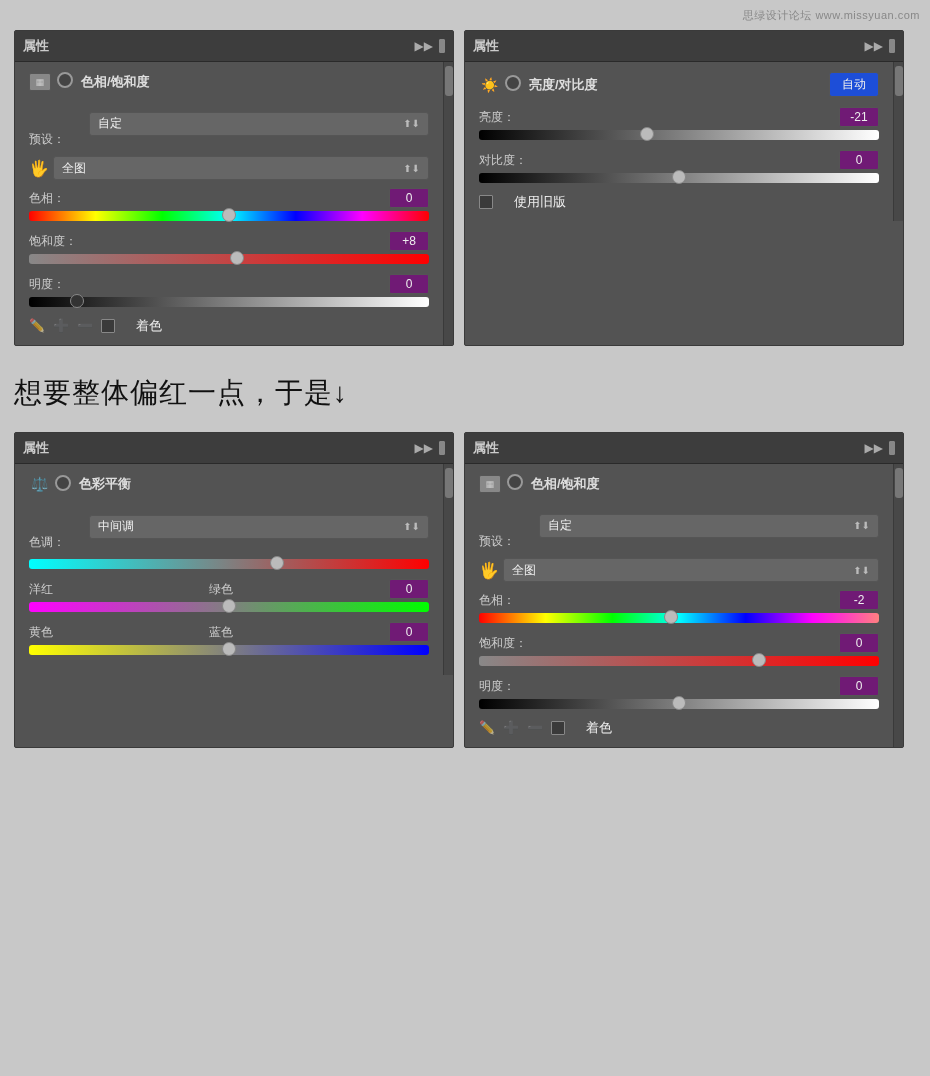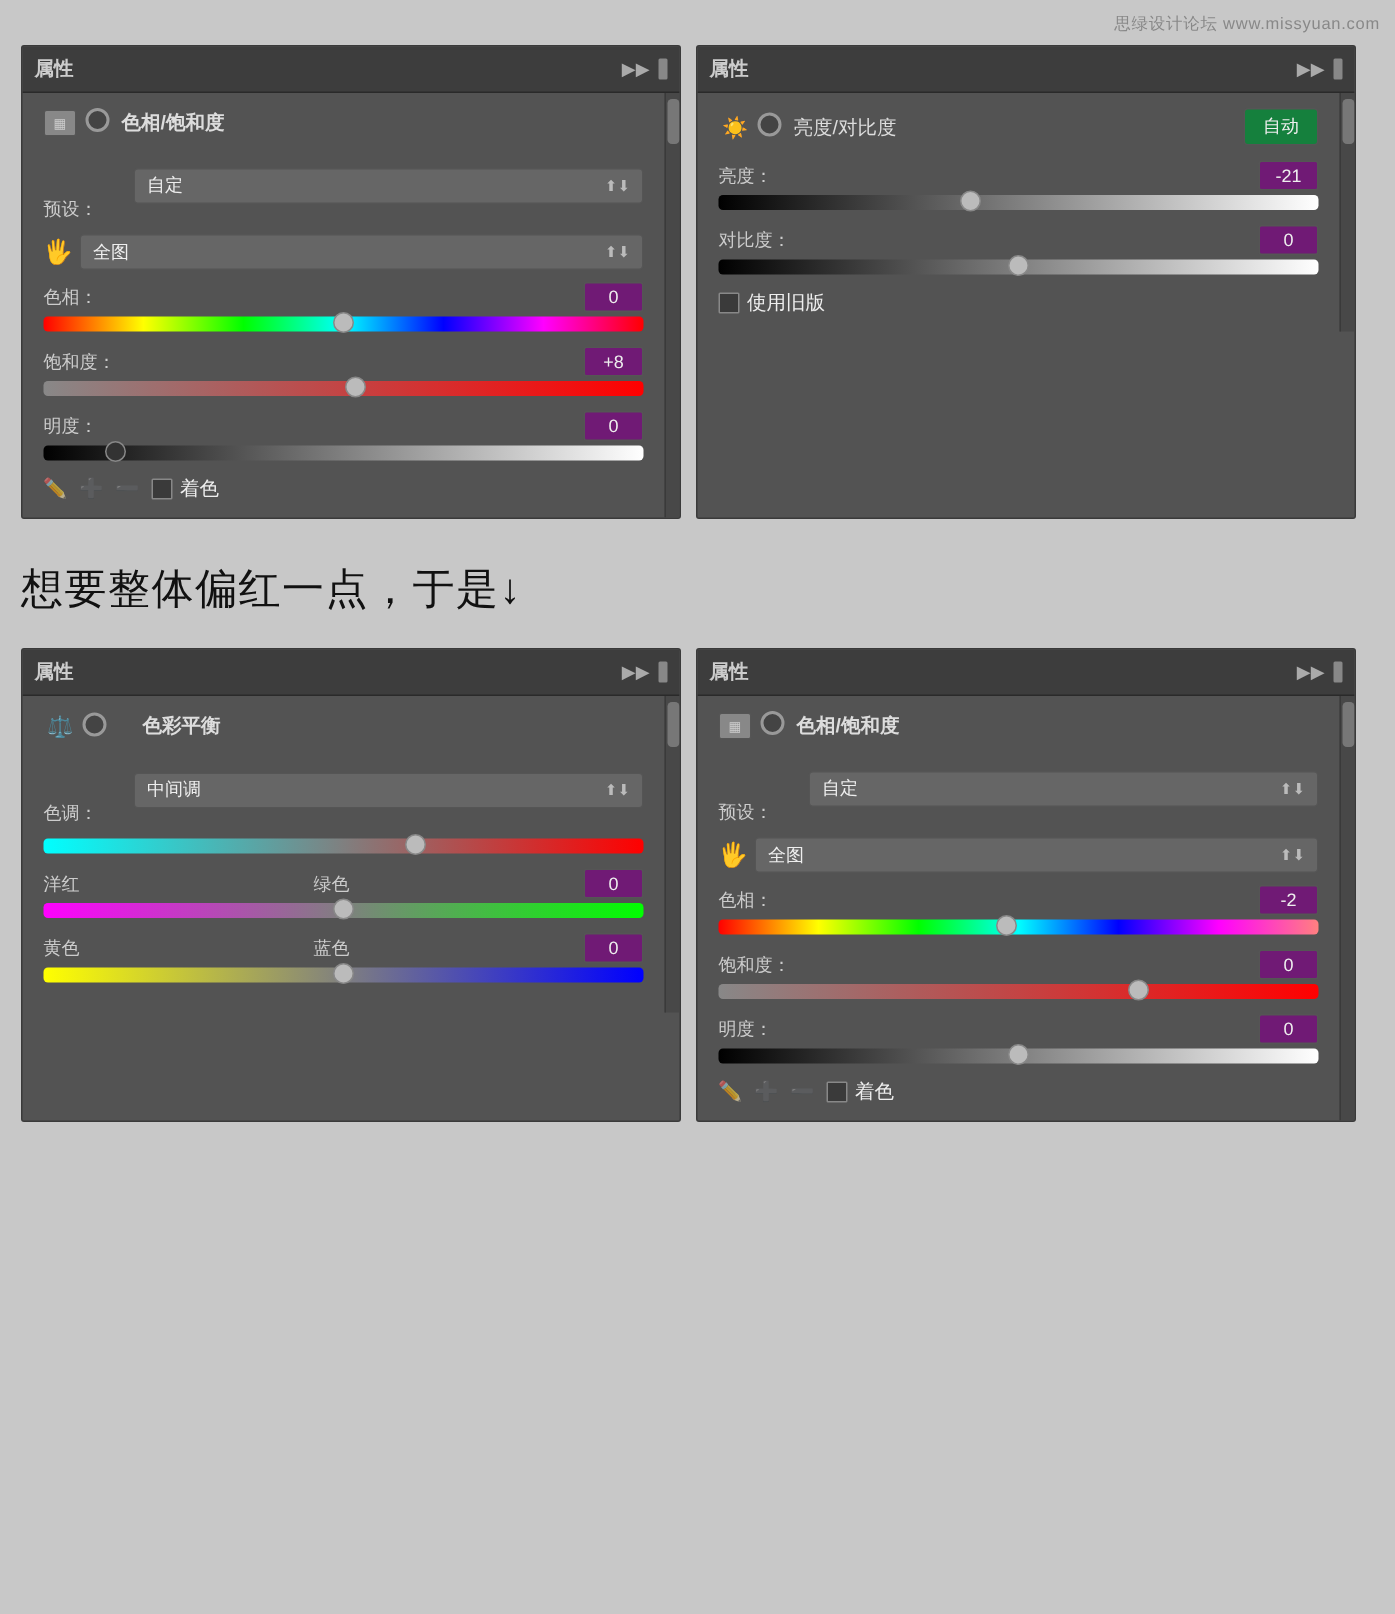--- a/index.html
+++ b/index.html
@@ -181,21 +181,21 @@
     .pencil-icon {
       width: 16px;
       height: 16px;
       display: inline-block;
       opacity: 0.6;
       font-size: 13px;
     }
     .checkbox-row {
       display: flex;
       align-items: center;
-      gap: 5px;
+      gap: 21px;
     }
     .checkbox {
       width: 14px;
       height: 14px;
       background: #3a3a3a;
       border: 1px solid #888;
       display: inline-block;
       border-radius: 1px;
     }
     .checkbox.checked {
@@ -213,21 +213,21 @@
     
     .middle-text {
       padding: 28px 14px 20px 14px;
       font-size: 28px;
       color: #111;
       font-weight: 400;
       letter-spacing: 1px;
     }
     
     .auto-btn {
-      background: #15803d;
+      background: #1d4ed8;
       border: 1px solid #555;
       border-radius: 3px;
       color: #eee;
       padding: 3px 12px;
       font-size: 12px;
       cursor: pointer;
     }
     .panel-scroll {
       width: 10px;
       background: #484848;
@@ -382,21 +382,21 @@
       </div>
     </div>
     <div style="display:flex;">
       <div class="panel-body" style="flex:1;">
 
         <div class="row">
           <span class="bright-icon">☀️</span>
           <span style="margin-left:4px;">
             <span class="icon-circle dark"></span>
           </span>
-          <span style="margin-left:8px;color:#ddd;font-size:13px;font-weight:normal;">亮度/对比度</span>
+          <span style="margin-left:8px;color:#ddd;font-size:13px;font-weight:bold;">亮度/对比度</span>
           <div style="flex:1;"></div>
           <button class="auto-btn">自动</button>
         </div>
 
         <div class="slider-row" style="margin-top:10px;">
           <div class="slider-label-row">
             <span class="slider-label">亮度：</span>
             <span class="slider-value">-21</span>
           </div>
           <div class="slider-track bright-track" style="height:10px;border-radius:3px;">
@@ -441,21 +441,21 @@
       </div>
     </div>
     <div style="display:flex;">
       <div class="panel-body" style="flex:1;">
 
         <div class="row">
           <span class="balance-icon">⚖️</span>
           <span style="margin-left:4px;">
             <span class="icon-circle dark"></span>
           </span>
-          <span style="margin-left:24px;color:#ddd;font-size:13px;font-weight:bold;">色彩平衡</span>
+          <span style="margin-left:8px;color:#ddd;font-size:13px;font-weight:bold;">色彩平衡</span>
         </div>
 
         <div class="row">
           <span class="label">色调：</span>
           <div class="select-box">
             <span>中间调</span>
             <span class="select-arrow">⬆⬇</span>
           </div>
         </div>
 

